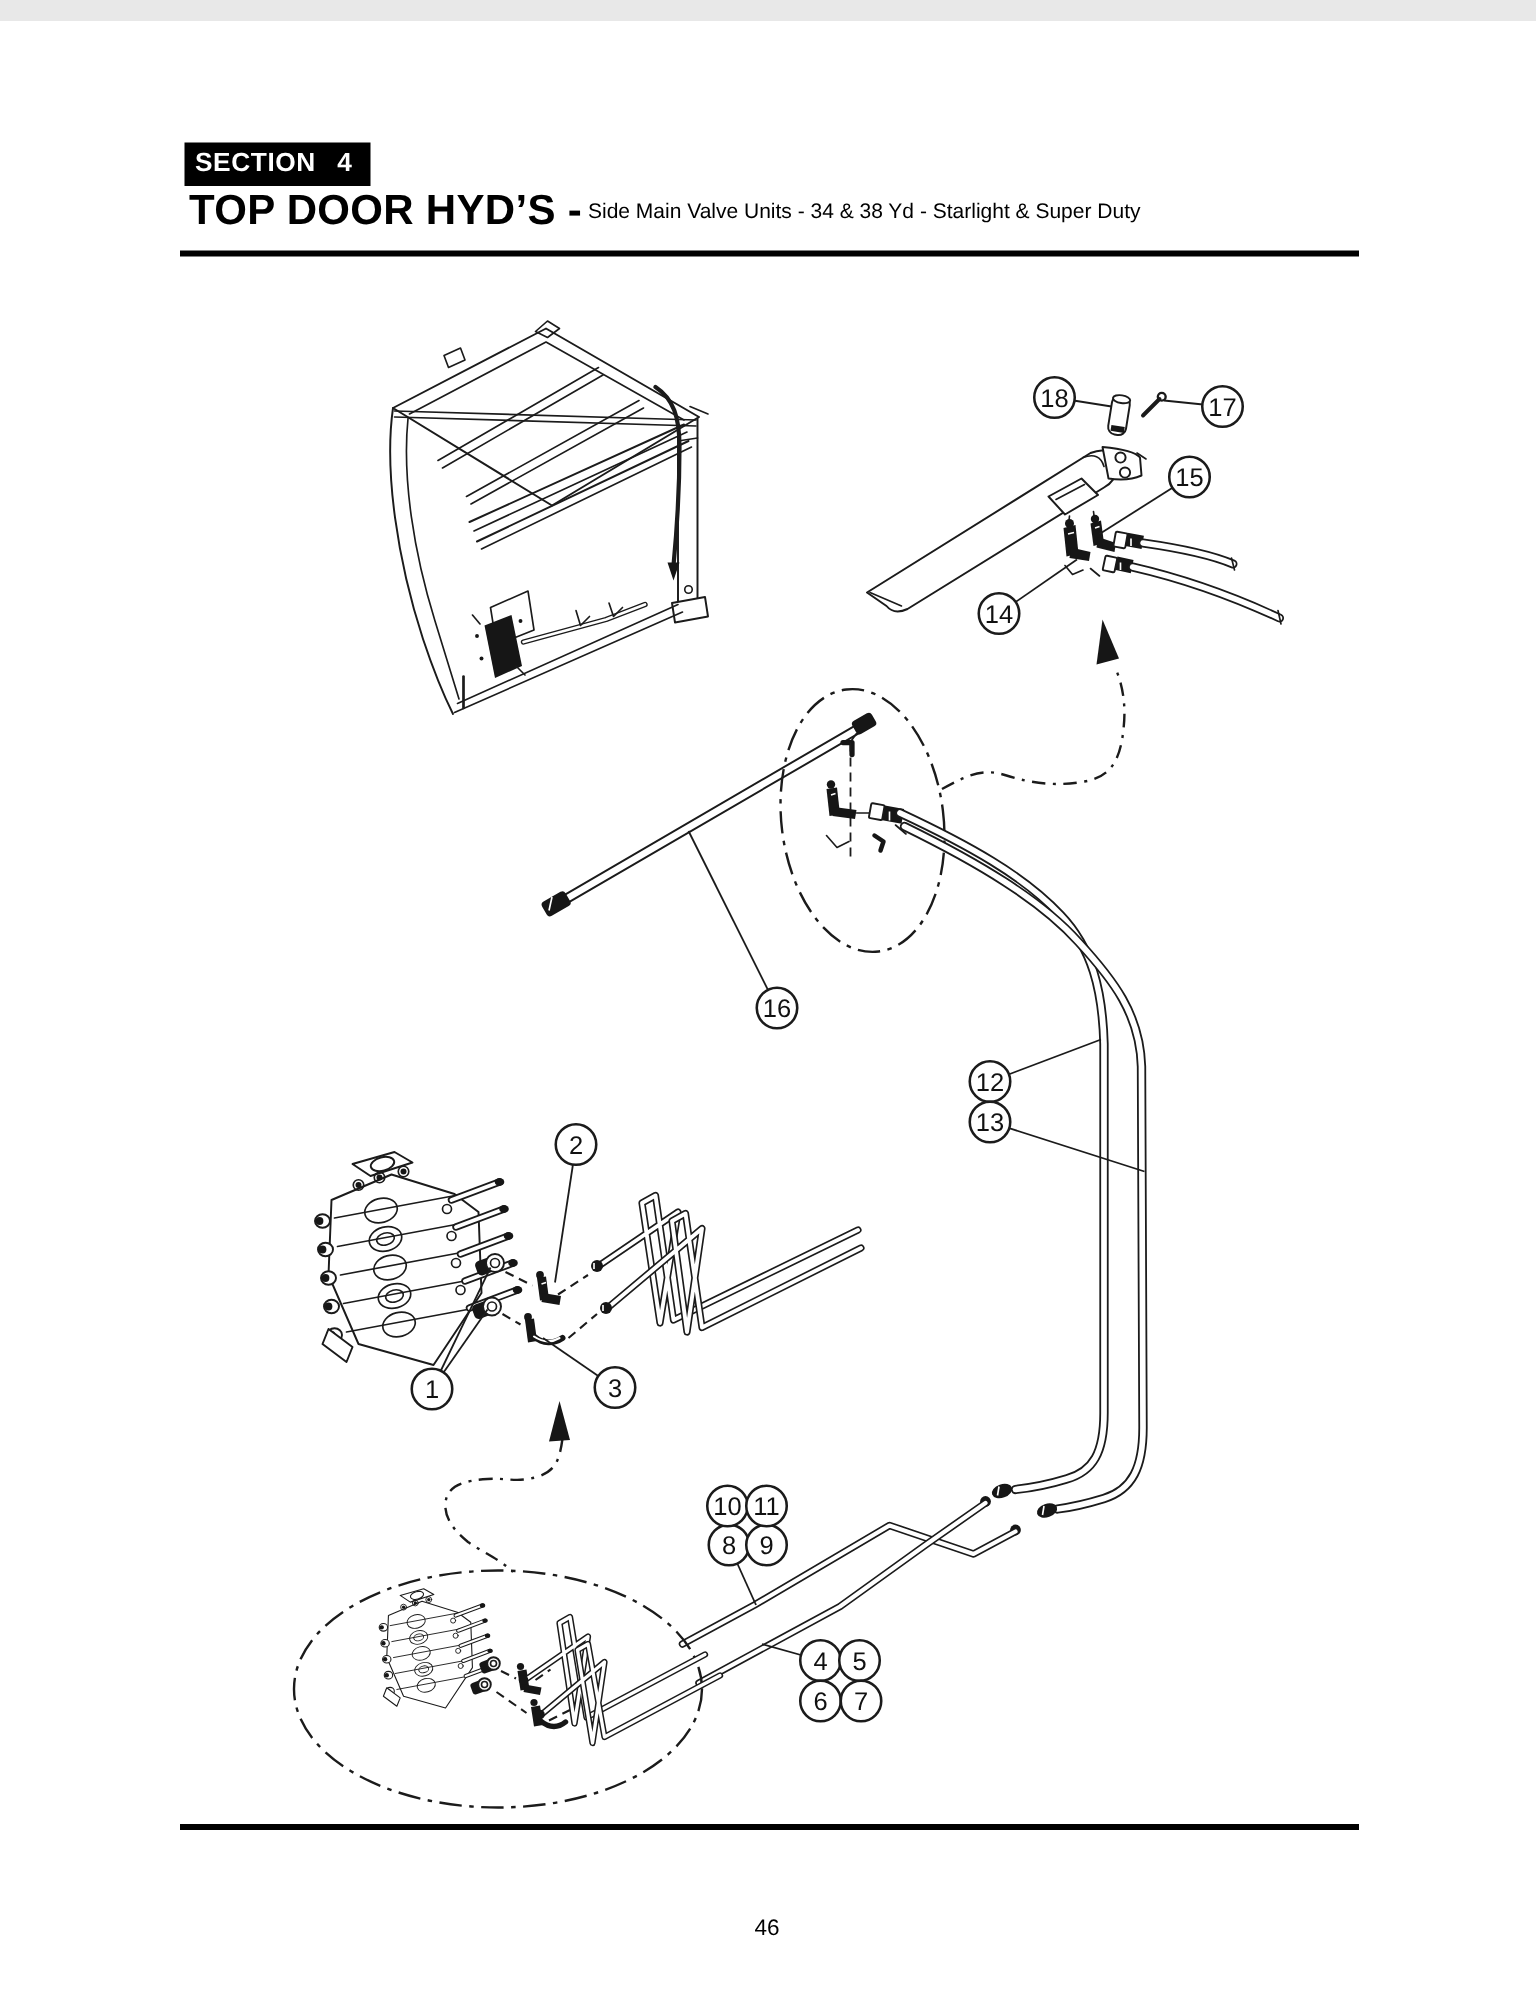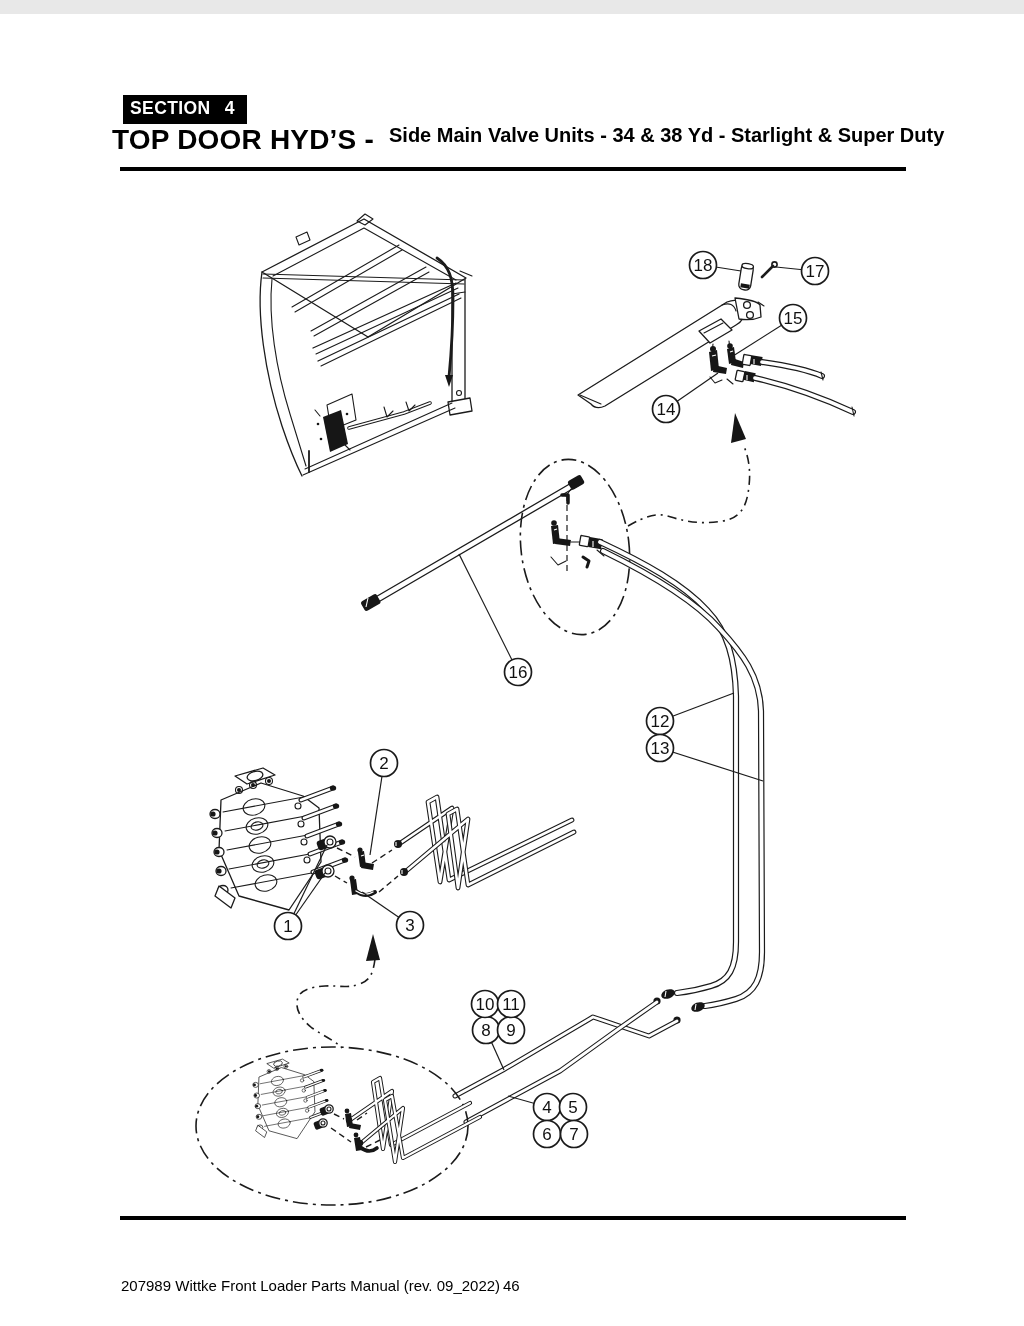--- a/index.html
+++ b/index.html
@@ -1,24 +1,24 @@
 <!DOCTYPE html>
 <html><head>
 <meta charset="utf-8">
 <style>
   html,body{margin:0;padding:0;background:#e8e8e8;}
   .page{position:relative;width:1024px;height:1326px;background:#ffffff;margin:14px auto;
         font-family:"Liberation Sans",sans-serif;color:#000;overflow:hidden;}
   .section-badge{position:absolute;left:123px;top:81px;background:#000;color:#fff;
         font-weight:bold;font-size:17.5px;line-height:1;padding:5px 12px 6px 7px;
         letter-spacing:.4px;word-spacing:9px;}
-  .title-row{position:absolute;left:112px;top:110px;width:792px;display:flex;
-        align-items:flex-start;gap:15px;white-space:nowrap;}
+  .title-row{position:absolute;left:126px;top:110px;width:792px;display:flex;
+        align-items:center;gap:4px;white-space:nowrap;}
   .title-main{font-size:28px;font-weight:bold;letter-spacing:.2px;}
-  .title-sub{font-size:20px;font-weight:bold;}
+  .title-sub{font-size:14px;font-weight:normal;}
   .rule-top{position:absolute;left:120px;top:153px;width:786px;height:4px;background:#000;}
   .rule-bottom{position:absolute;left:120px;top:1202px;width:786px;height:4px;background:#000;}
   .footer-text{position:absolute;left:121px;top:1263px;font-size:15px;}
   .footer-page{position:absolute;left:503px;top:1263px;font-size:15px;}
   svg.diagram{position:absolute;left:0;top:0;}
   
   .ln{fill:none;stroke:#1b1b1b;stroke-width:1.3;stroke-linecap:round;stroke-linejoin:round;}
   .ln1{fill:none;stroke:#1b1b1b;stroke-width:1.1;stroke-linecap:round;stroke-linejoin:round;}
   .wfill{fill:#fff;stroke:#1b1b1b;stroke-width:1.3;stroke-linejoin:round;}
   .blk{fill:#161616;stroke:none;}
@@ -404,15 +404,14 @@
         </g>
         <g>
           <line x1="703" y1="251" x2="741" y2="257" class="leader"></line>
           <circle cx="703" cy="251" r="13.5" class="callout-circle"></circle>
           <text x="703" y="257" class="callout-num">18</text>
         </g>
       </g>
   </svg>
 
   <div class="rule-bottom"></div>
-  <div class="footer-text">207989 Wittke Front Loader Parts Manual (rev. 09_2022)</div>
   <div class="footer-page">46</div>
 </div>
 
 </body></html>

